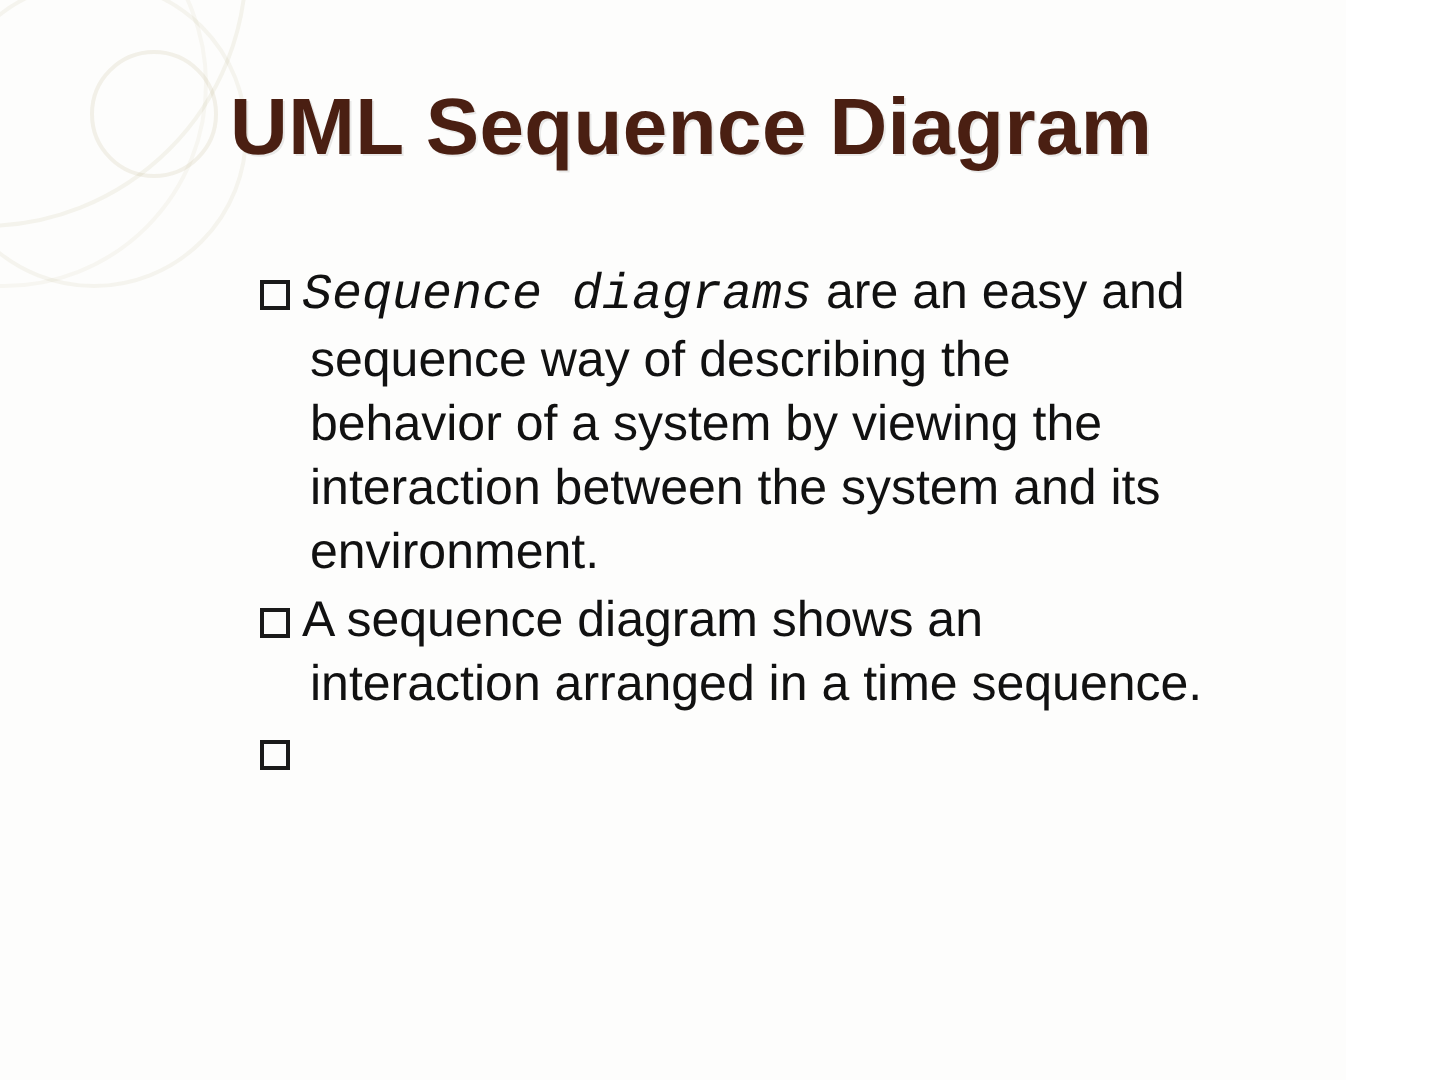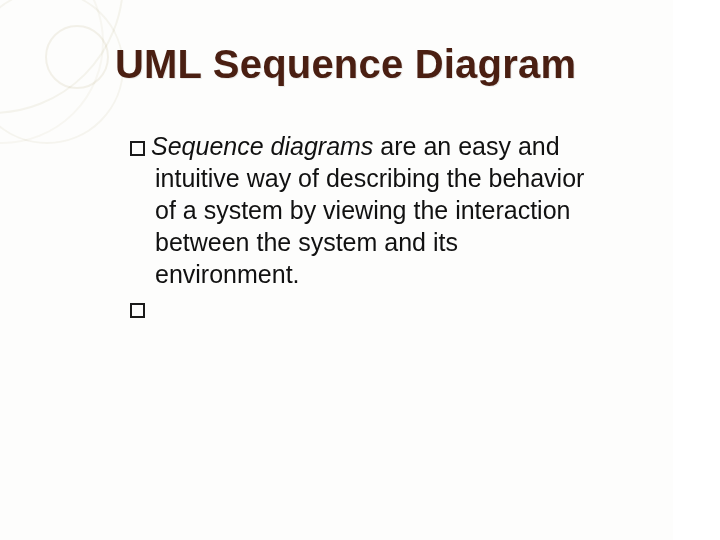--- a/index.html
+++ b/index.html
@@ -58,34 +58,38 @@
     display: inline-block;
     width: 15px;
     height: 15px;
     border: 2px solid #1a1a1a;
     margin-right: 6px;
     vertical-align: -1px;
     box-sizing: border-box;
   }
   .lead {
     font-style: italic;
+    font-family: Liberation Mono, monospace;
   }
 </style>
 </head>
 <body>
 
 <div class="slide">
   <div class="deco d1"></div>
   <div class="deco d4"></div>
   <div class="deco d2"></div>
   <div class="deco d3"></div>
 
   <div class="title">UML Sequence Diagram</div>
 
   <div class="body">
     <p>
-      <span class="bullet-box"></span><span class="lead">Sequence diagrams</span><span> are an easy and intuitive way of describing the behavior of a system by viewing the interaction between the system and its environment.</span>
+      <span class="bullet-box"></span><span class="lead">Sequence diagrams</span><span> are an easy and sequence way of describing the behavior of a system by viewing the interaction between the system and its environment.</span>
+    </p>
+    <p>
+      <span class="bullet-box"></span><span>A sequence diagram shows an interaction arranged in a time sequence.</span>
     </p>
     <p>
       <span class="bullet-box"></span>
     </p>
   </div>
 </div>
 
 </body></html>

